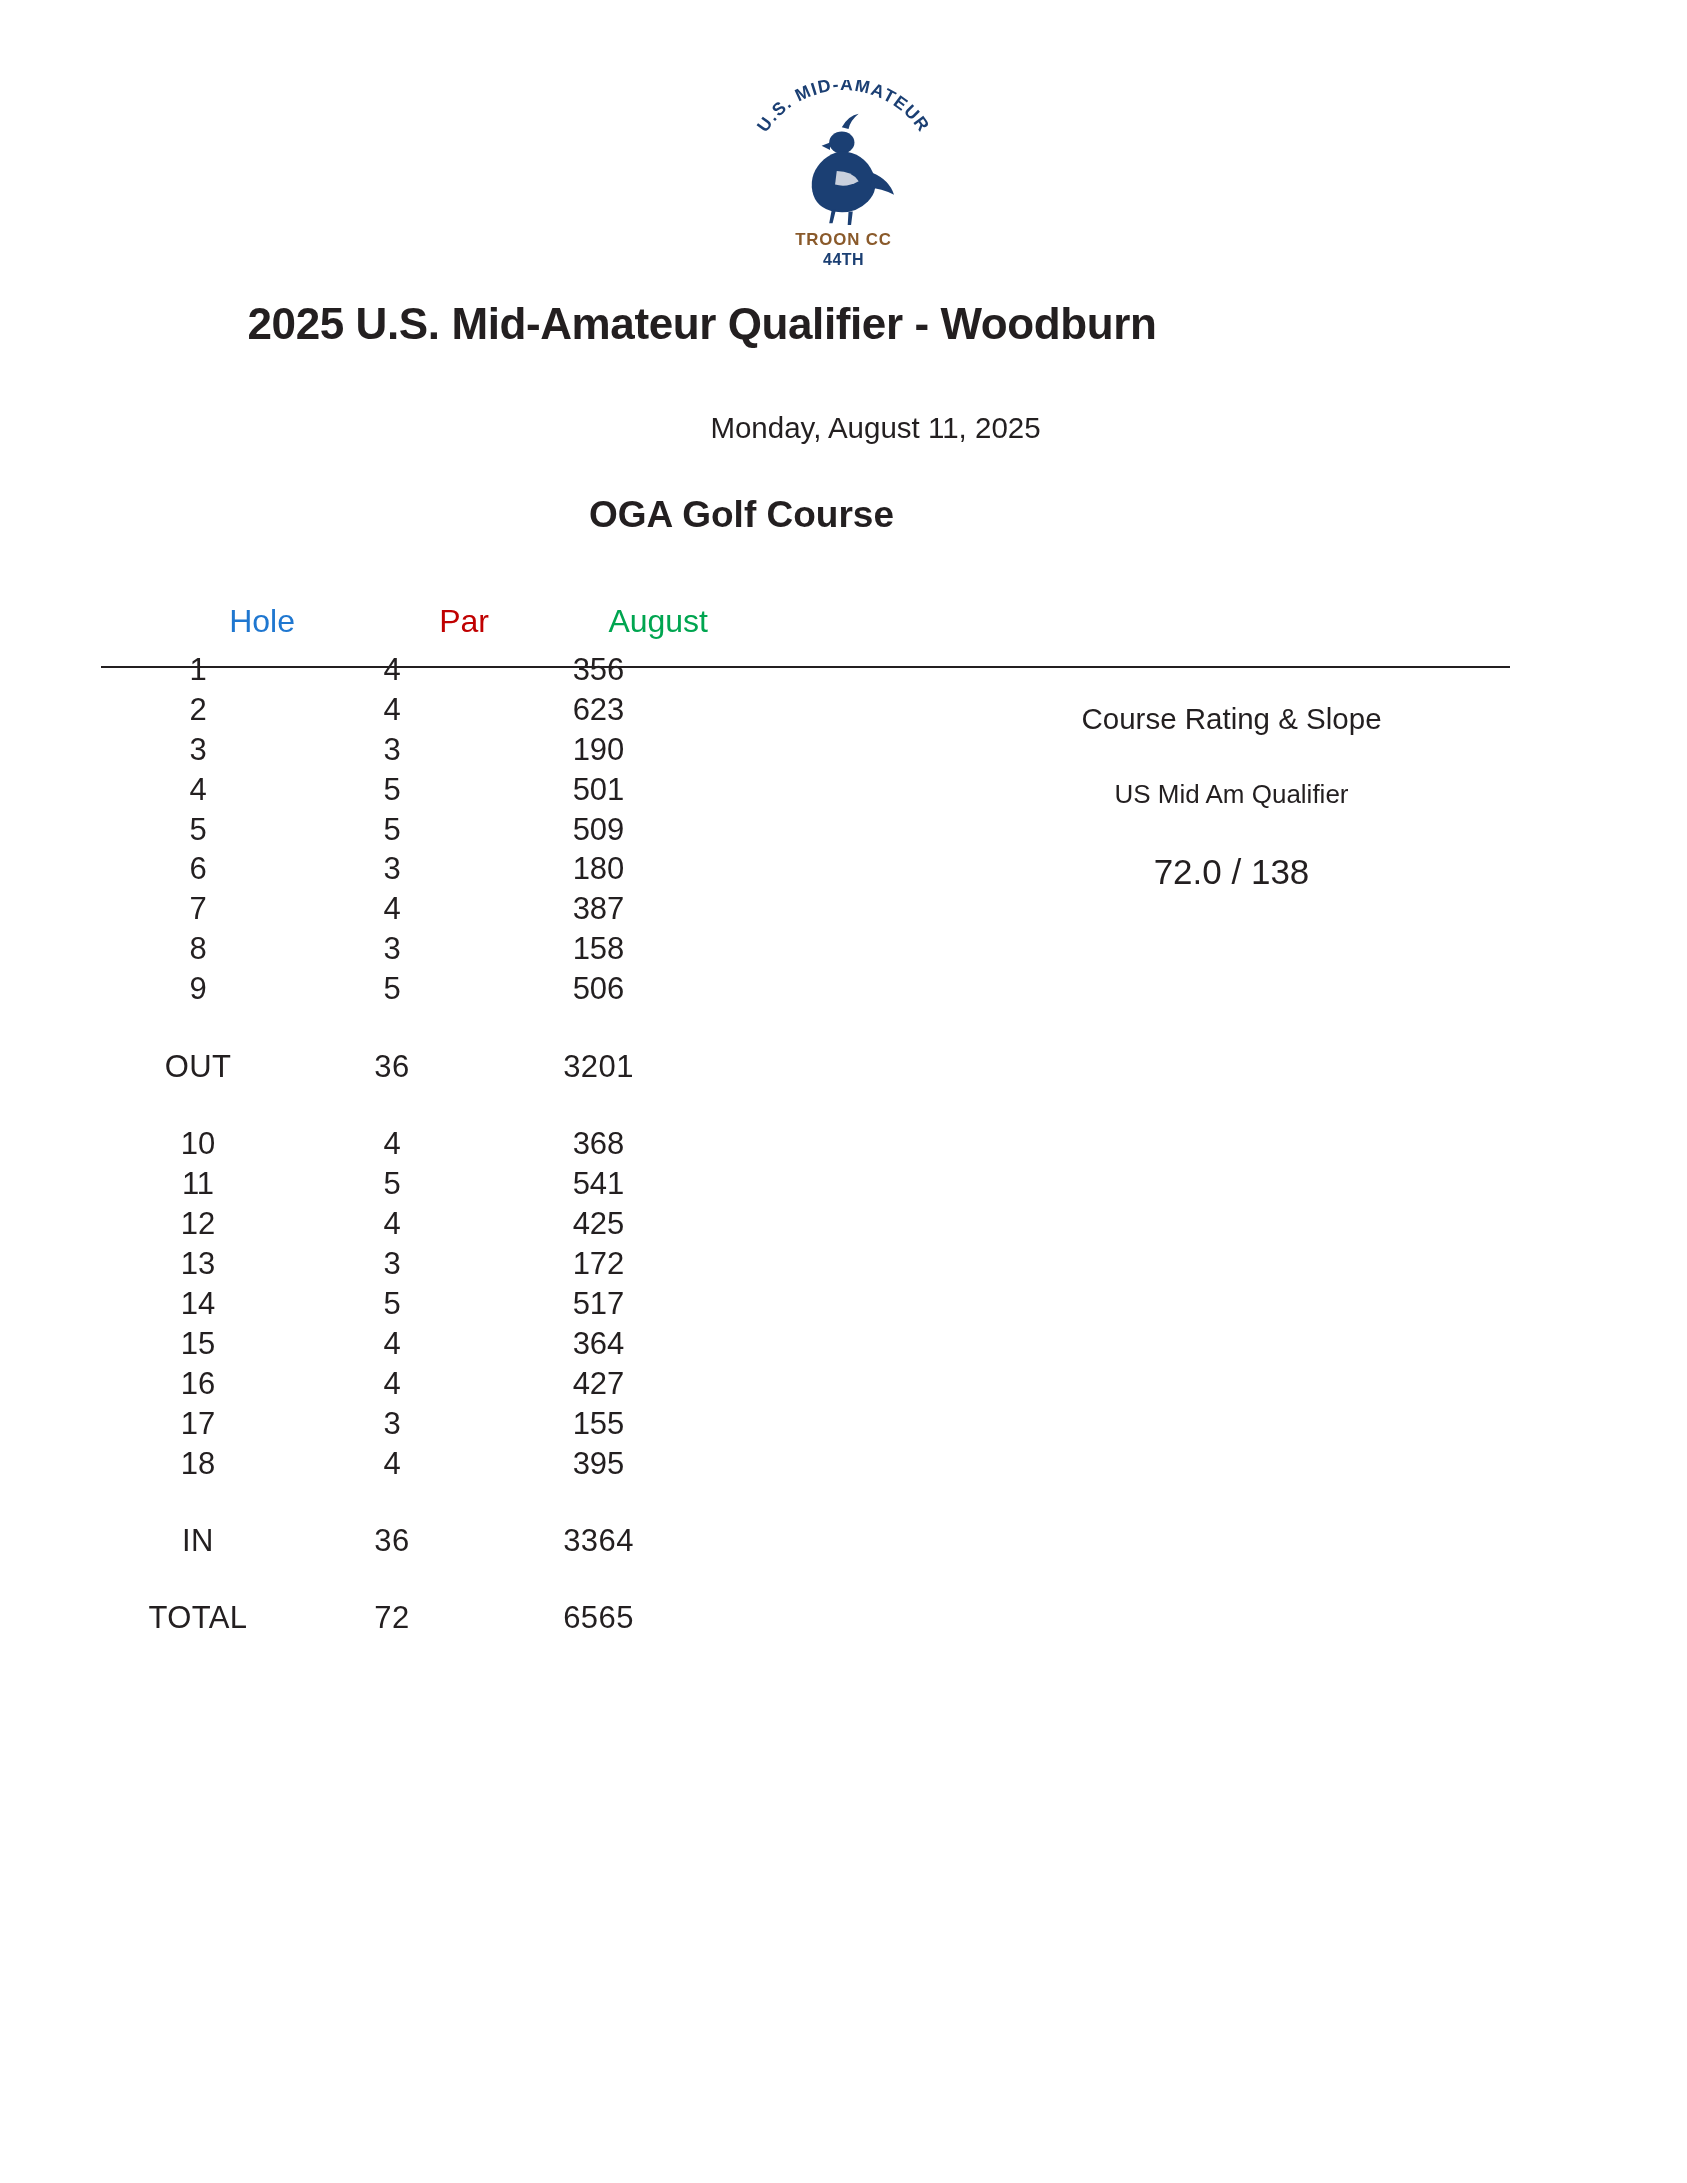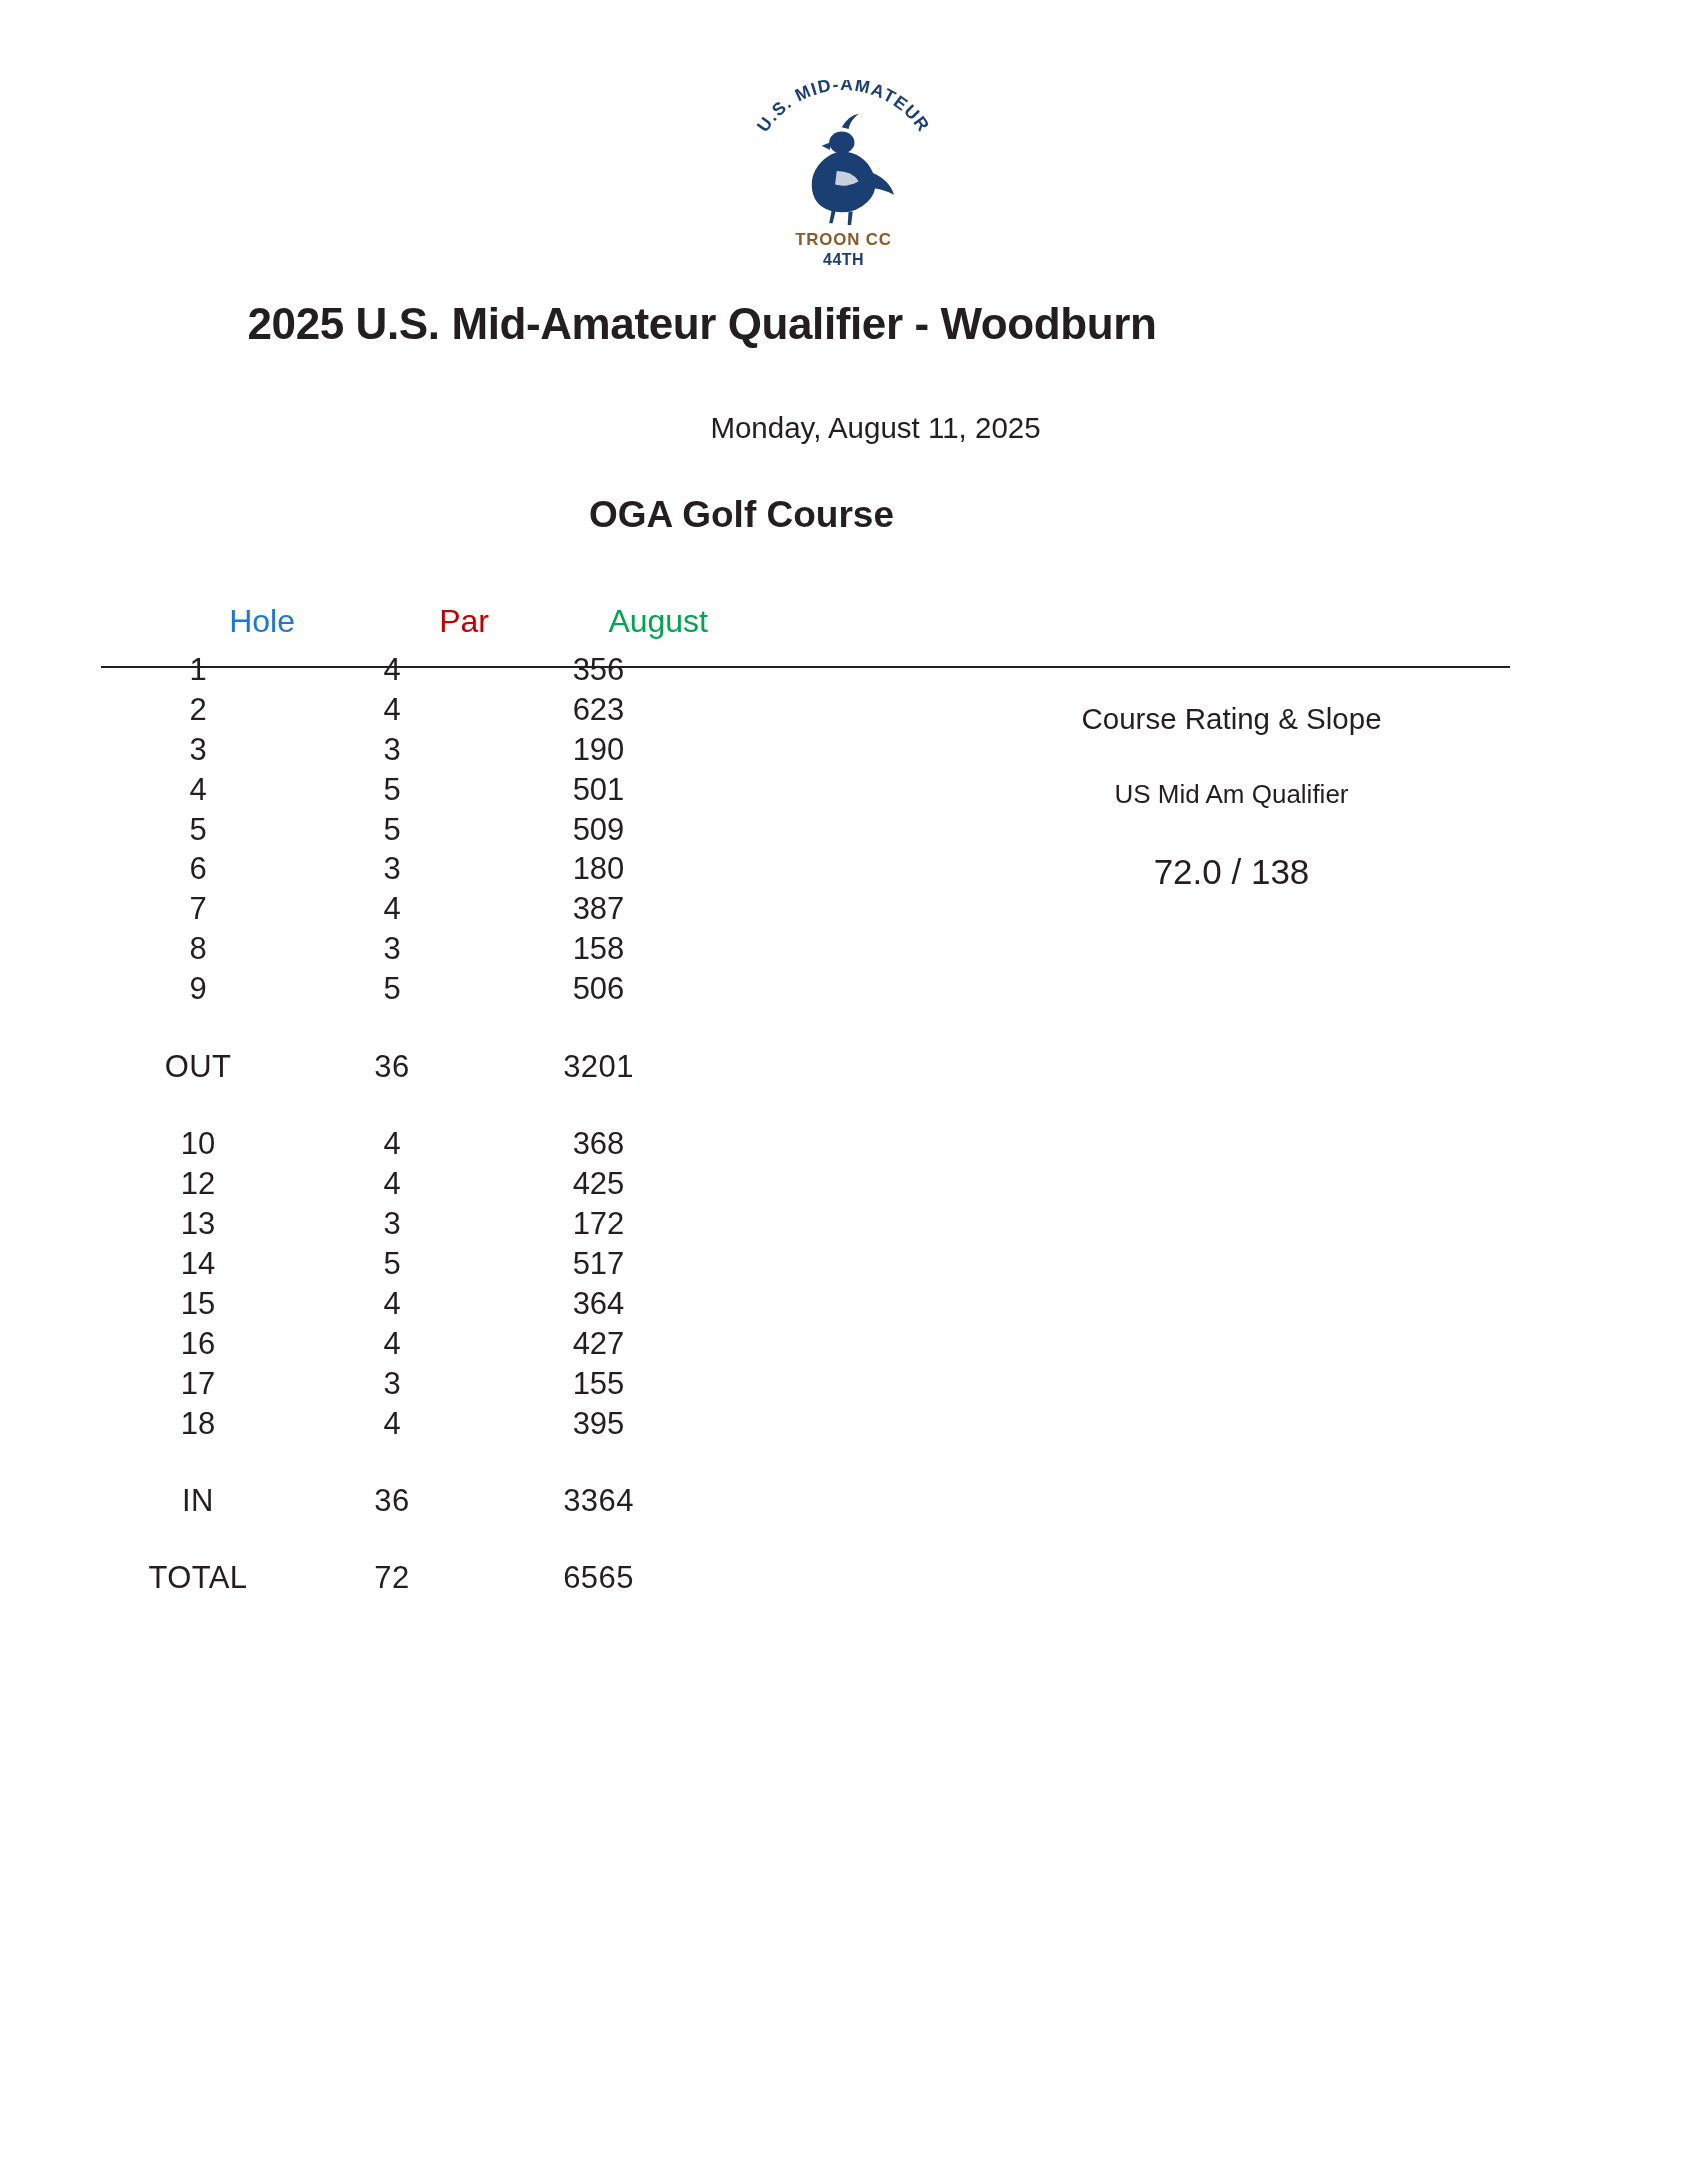--- a/index.html
+++ b/index.html
@@ -269,20 +269,25 @@
             <td></td>
             <td></td>
           </tr>
 
         <tr>
           <td>10</td>
           <td>4</td>
           <td>368</td>
         </tr>
         <tr>
+          <td>11</td>
+          <td>5</td>
+          <td>541</td>
+        </tr>
+        <tr>
           <td>12</td>
           <td>4</td>
           <td>425</td>
         </tr>
         <tr>
           <td>13</td>
           <td>3</td>
           <td>172</td>
         </tr>
         <tr>

